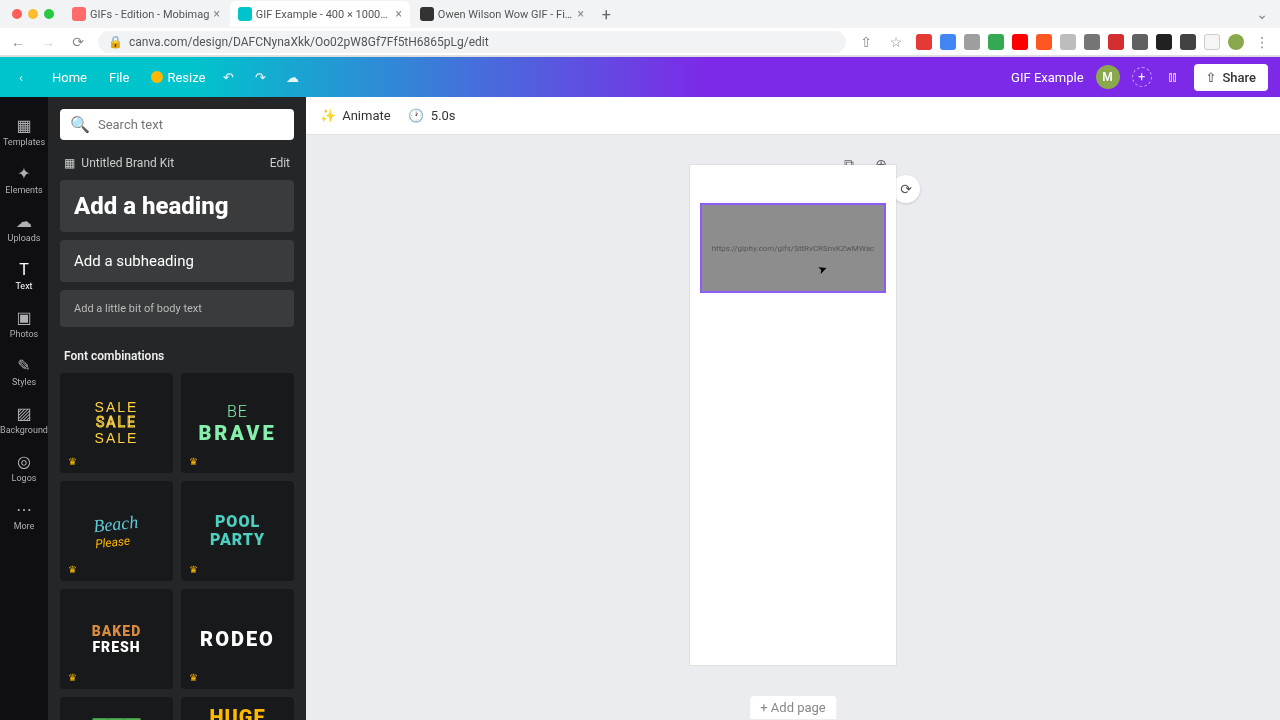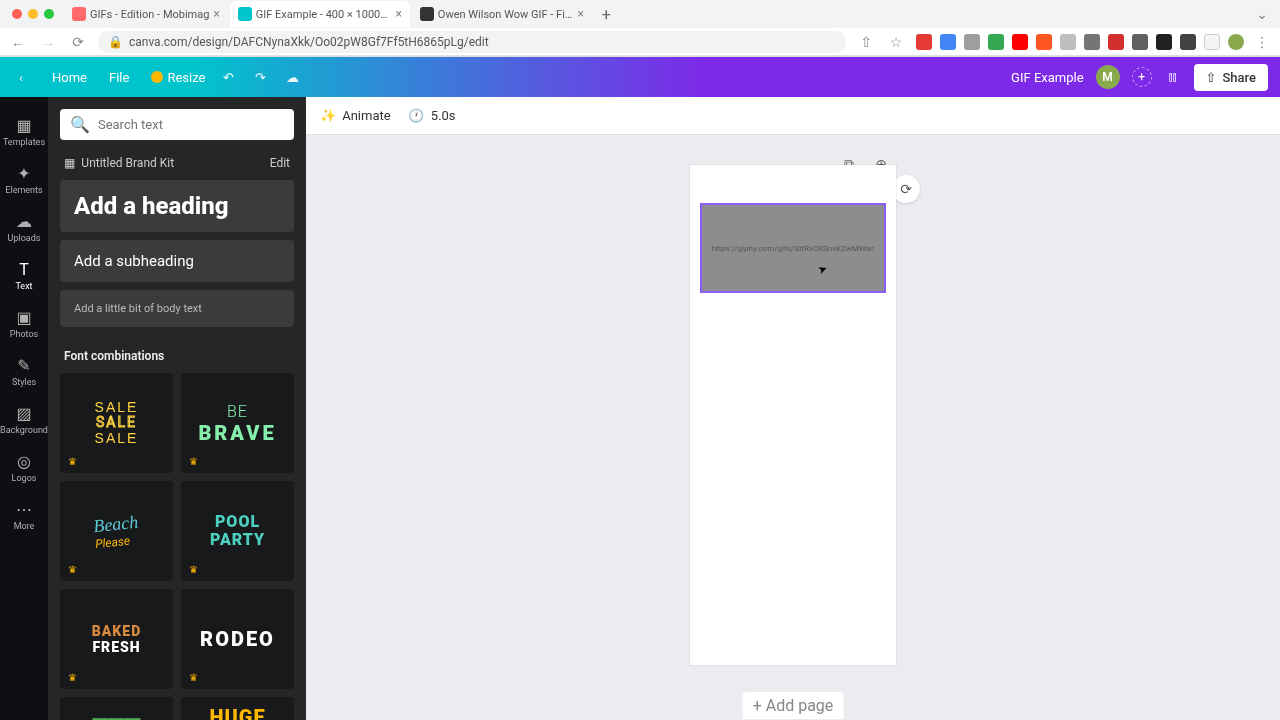--- a/index.html
+++ b/index.html
@@ -68,21 +68,21 @@
 .context-bar { height: 38px; background: #fff; border-bottom: 1px solid #e0e0e0; display: flex; align-items: center; padding: 0 14px; gap: 18px; font-size: 13px; color: #333; }
 .ctx-item { display: flex; align-items: center; gap: 6px; cursor: pointer; }
 .stage { position: absolute; top: 38px; left: 0; right: 0; bottom: 0; display: flex; justify-content: center; padding-top: 30px; }
 .float-btns { position: absolute; top: 56px; right: 388px; display: flex; gap: 10px; }
 .float-btn { width: 22px; height: 22px; display: flex; align-items: center; justify-content: center; color: #666; font-size: 14px; cursor: pointer; }
 .page { width: 206px; height: 500px; background: #fff; box-shadow: 0 0 0 1px rgba(0,0,0,.05); position: relative; }
 .sel-box { position: absolute; top: 38px; left: 10px; right: 10px; height: 90px; background: #8d8d8d; border: 2px solid #8b5cf6; display: flex; align-items: center; justify-content: center; }
 .sel-text { font-size: 8px; color: #555; text-align: center; padding: 0 4px; word-break: break-all; }
 .cursor-arrow { position: absolute; top: 58px; left: 116px; font-size: 11px; color: #000; transform: rotate(-20deg); }
 .refresh-pill { position: absolute; top: 78px; right: 360px; width: 28px; height: 28px; background: #fff; border-radius: 50%; box-shadow: 0 1px 3px rgba(0,0,0,.15); display: flex; align-items: center; justify-content: center; font-size: 14px; color: #555; }
-.add-page { position: absolute; bottom: 2px; left: 50%; transform: translateX(-50%); font-size: 16px; color: #888; background: #fff; padding: 4px 10px; border-radius: 4px 4px 0 0; }
+.add-page { position: absolute; bottom: 2px; left: 50%; transform: translateX(-50%); font-size: 13px; color: #888; background: #fff; padding: 4px 10px; border-radius: 4px 4px 0 0; }
 
 
 .fc-sale { color: #ffd23f; font-family: Impact, sans-serif; font-size: 14px; letter-spacing: 2px; text-align: center; line-height: 1.1; }
 .fc-sale .outline { -webkit-text-stroke: 1px #ffd23f; color: transparent; }
 .fc-brave { color: #86efac; font-size: 16px; font-weight: 300; letter-spacing: 1px; text-align: center; }
 .fc-brave .bold { font-weight: 900; font-size: 20px; letter-spacing: 3px; }
 .fc-beach { font-family: cursive; color: #5ec8d8; font-size: 18px; font-style: italic; transform: rotate(-6deg); }
 .fc-beach .sub { color: #ffb800; font-size: 12px; display: block; }
 .fc-pool { color: #4dd0c0; font-weight: 900; font-size: 16px; letter-spacing: 1px; text-align: center; line-height: 1.1; }
 .fc-baked { color: #d88a3f; font-weight: 900; font-size: 14px; letter-spacing: 1px; text-align: center; }

